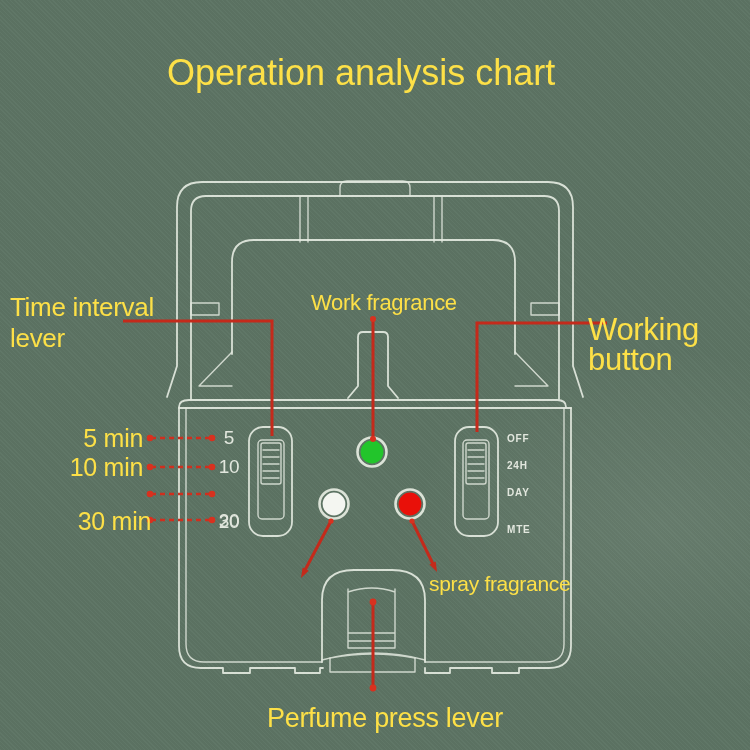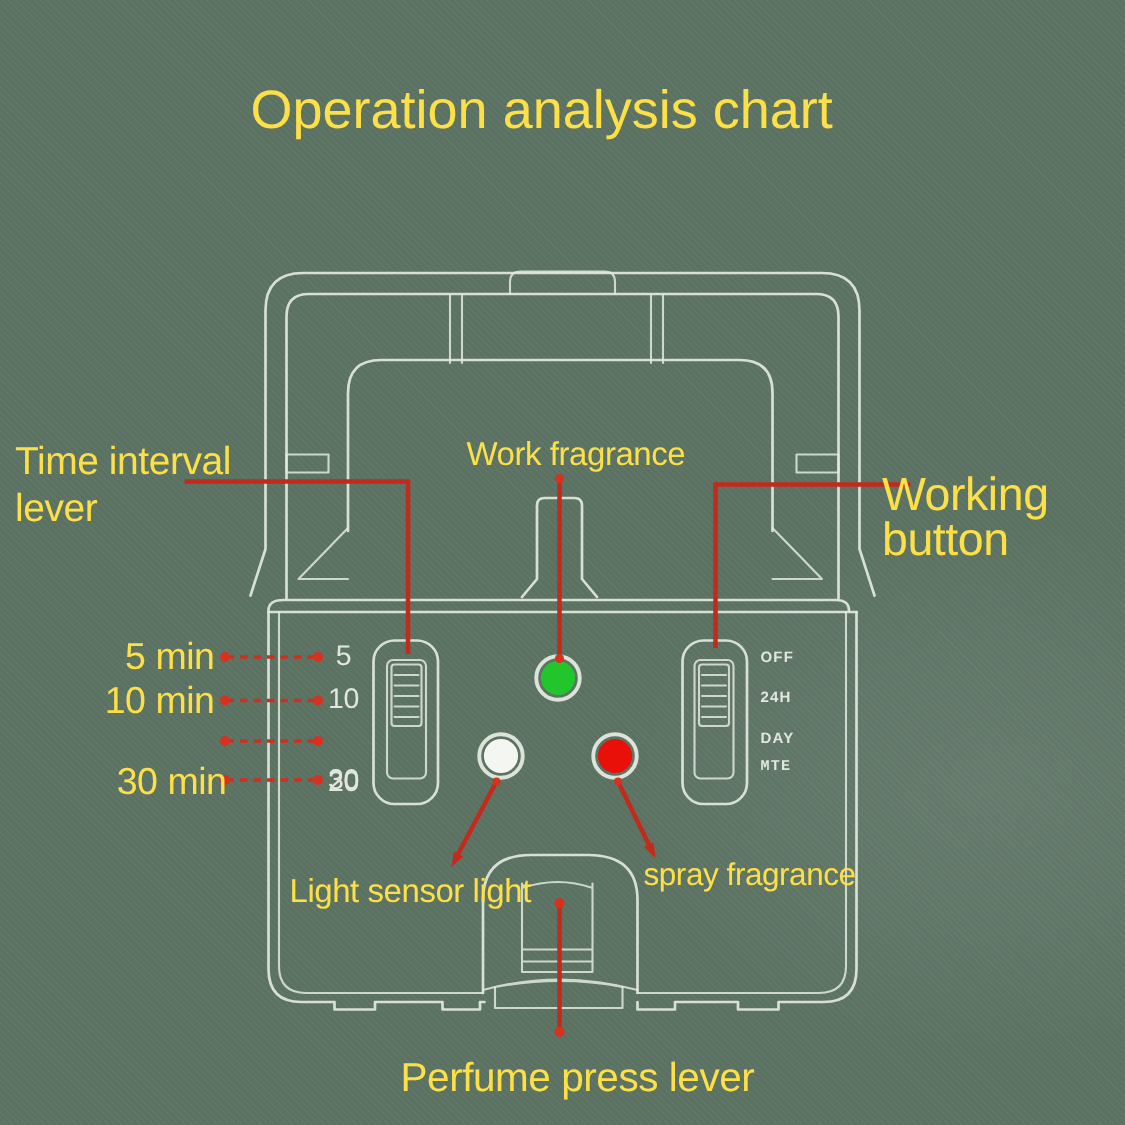--- a/index.html
+++ b/index.html
@@ -148,22 +148,21 @@
   <div class="txt min-label" style="left:28px;top:507px;">30 min</div>
 
   <div class="txt mark" style="left:214px;top:427px;">5</div>
   <div class="txt mark" style="left:214px;top:456px;">10</div>
   <div class="txt mark" style="left:214px;top:511px;">20</div>
   <div class="txt mark" style="left:214px;top:510px;">30</div>
 
   <div class="txt mode" style="left:507px;top:429px;">OFF</div>
   <div class="txt mode" style="left:507px;top:456px;">24H</div>
   <div class="txt mode" style="left:507px;top:483px;">DAY</div>
-  <div class="txt mode" style="left:507px;top:502px;font-family:Liberation Mono, monospace;">MTE</div>
+  <div class="txt mode" style="left:507px;top:520px;">MTE</div>
 
-  <div class="txt label" style="left:193px;top:579px;font-size:22px;">Light sensor light</div>
 
   <div class="txt label" style="left:429px;top:570px;font-size:21px;line-height:27px;">
     <div>spray fragrance</div>
   </div>
 
   <div class="txt label" style="left:267px;top:703px;font-size:27px;">Perfume press lever</div>
 </div>
 
 </body></html>

